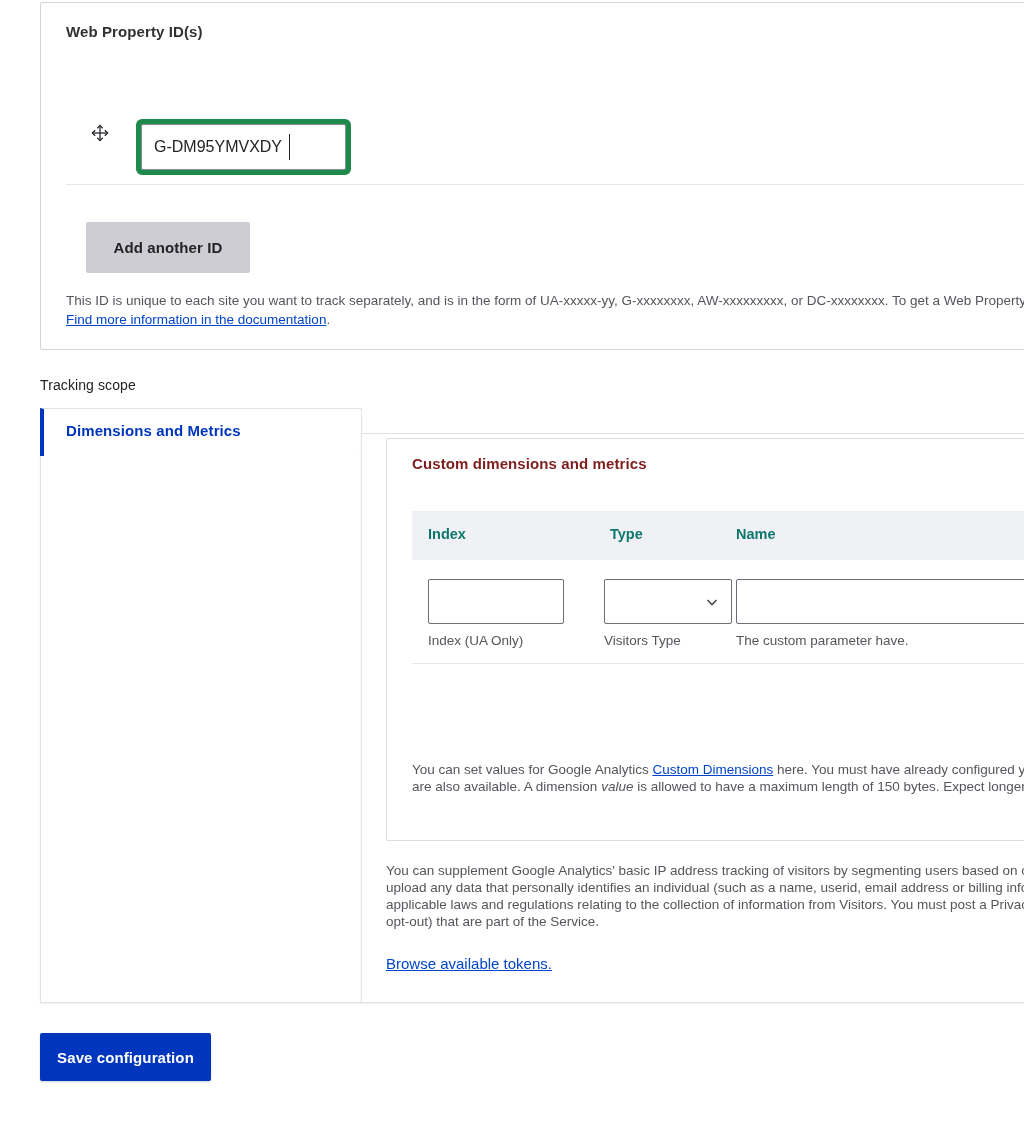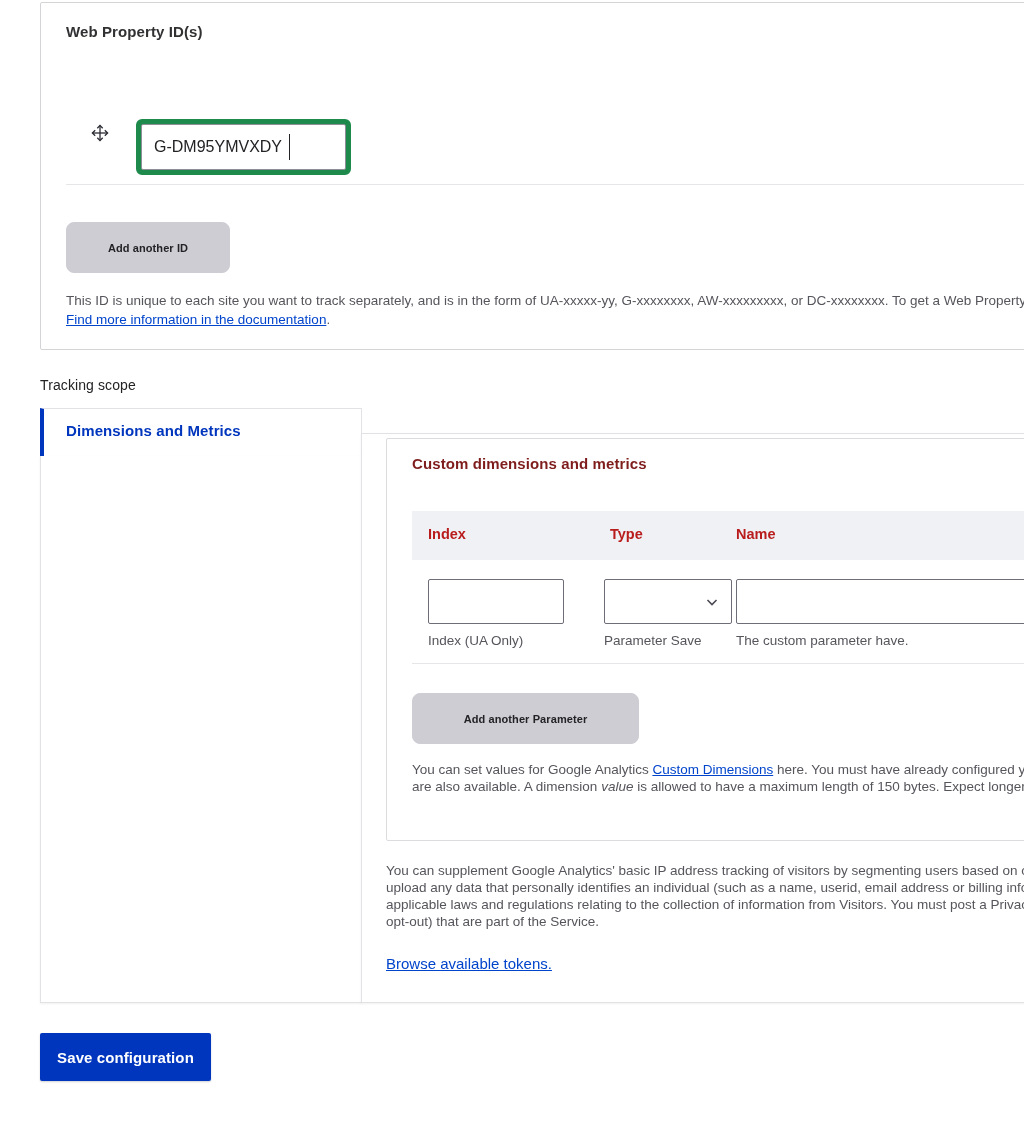--- a/index.html
+++ b/index.html
@@ -88,27 +88,28 @@
     top: 12px;
     width: 1px;
     height: 26px;
     background: #232326;
   }
 
   .btn-grey {
     position: absolute;
     background: #cdcdd3;
     border: 1px solid #cdcdd3;
-    border-radius: 8px;
+    border-radius: 2px;
     font-family: "Liberation Sans", sans-serif;
-    font-size: 11px;
+    font-size: 15px;
     font-weight: bold;
     color: #232326;
     cursor: pointer;
     letter-spacing: .1px;
+    margin-left: 20px;
   }
   .btn-add-id {
     left: 25px;
     top: 219px;
     width: 164px;
     height: 51px;
   }
 
   .wp-desc {
     position: absolute;
@@ -216,21 +217,21 @@
     top: 72px;
     width: 720px;
     height: 49px;
     background: #f0f1f5;
   }
   .th {
     position: absolute;
     top: 15px;
     font-size: 14.5px;
     font-weight: bold;
-    color: #b91c1c;
+    color: #0f766e;
   }
   .th-index { left: 16px; }
   .th-type  { left: 198px; }
   .th-name  { left: 324px; }
 
   .trow {
     position: absolute;
     left: 25px;
     top: 121px;
     width: 720px;
@@ -398,27 +399,26 @@
         <input class="cell-input in-index" type="text" value="" style="">
         <span class="hint hint-index">Index (UA Only)</span>
 
         <div class="sel-wrap">
           <span class="chev">
             <svg viewBox="0 0 14 14" width="14" height="14" fill="none" stroke="currentColor" stroke-width="1.6">
               <polyline points="2.5,5 7,9.5 11.5,5"></polyline>
             </svg>
           </span>
         </div>
-        <span class="hint hint-type">Parameter Save</span>
+        <span class="hint hint-type">Visitors Type</span>
 
         <input class="cell-input in-name" type="text" value="" style="">
         <span class="hint hint-name">The custom parameter have.</span>
       </div>
 
-      <button class="btn-grey btn-add-param">Add another Parameter</button>
 
       <div class="inner-desc">
         <span class="nw">
           <span>You can set values for Google Analytics </span><a class="lnk" href="#">Custom Dimensions</a><span> here. You must have already configured you</span>
         </span>
         <span class="nw">
           <span>are also available. A dimension </span><i>value</i><span> is allowed to have a maximum length of 150 bytes. Expect longer va</span>
         </span>
       </div>
     </div>

